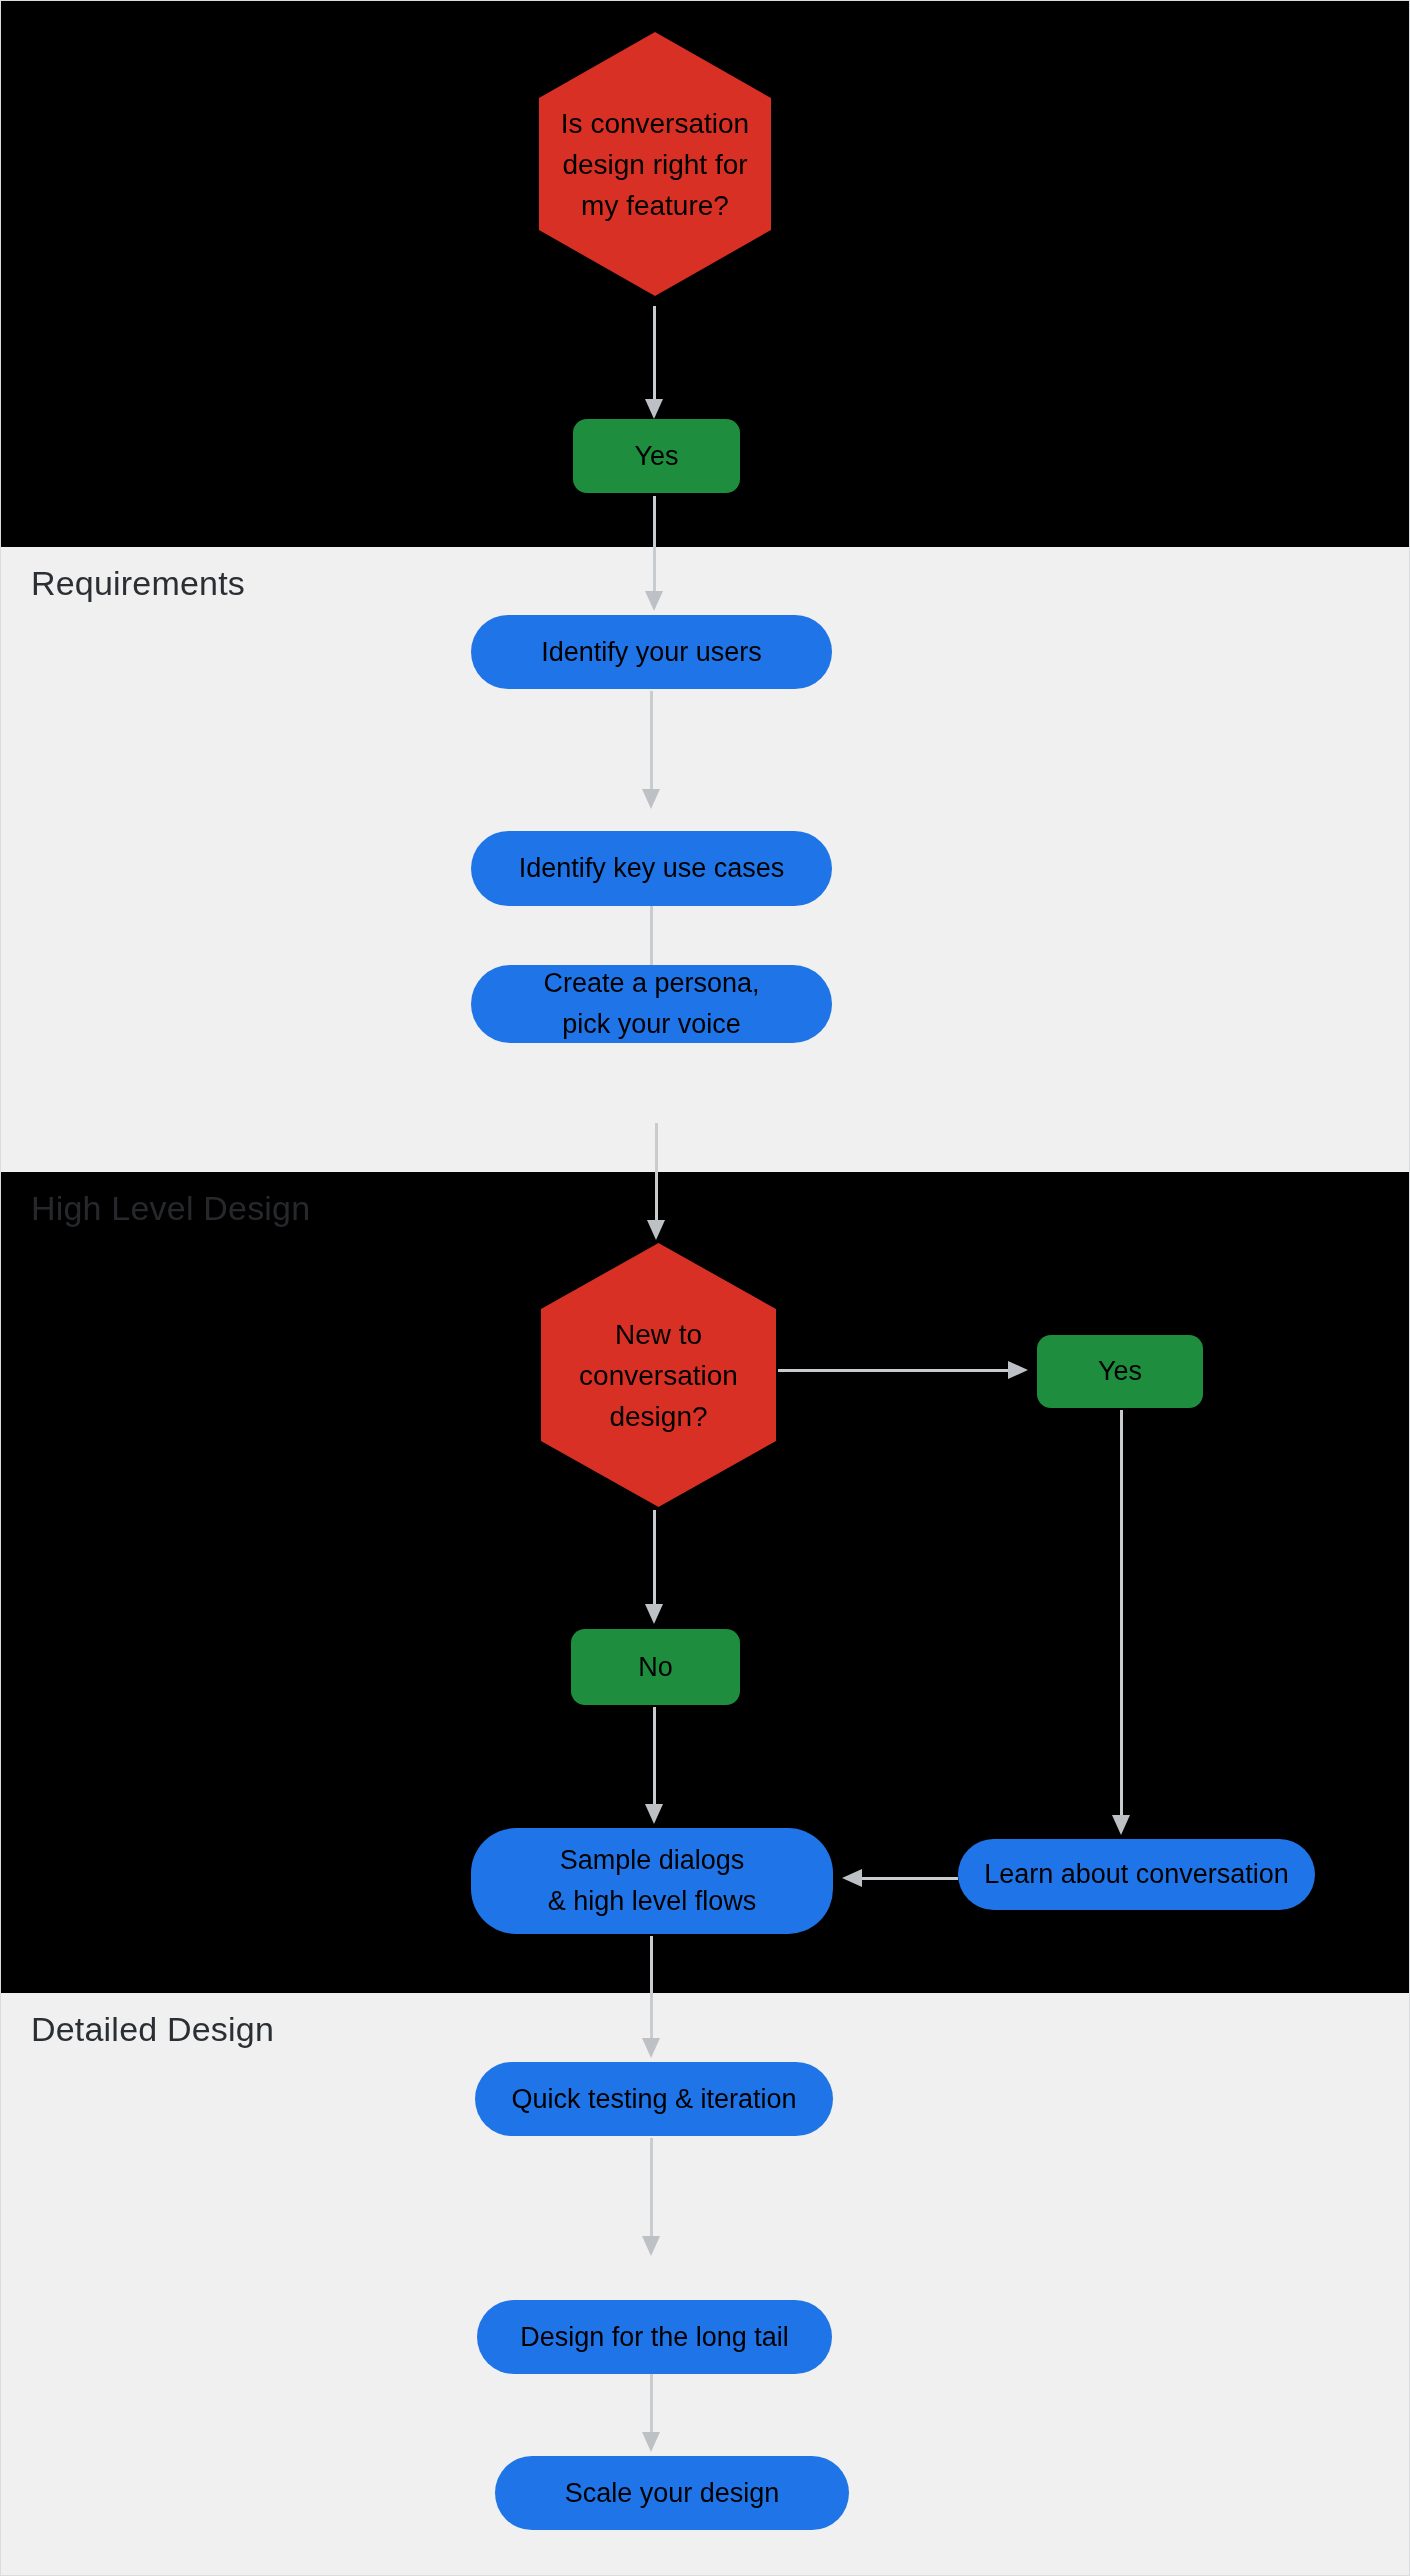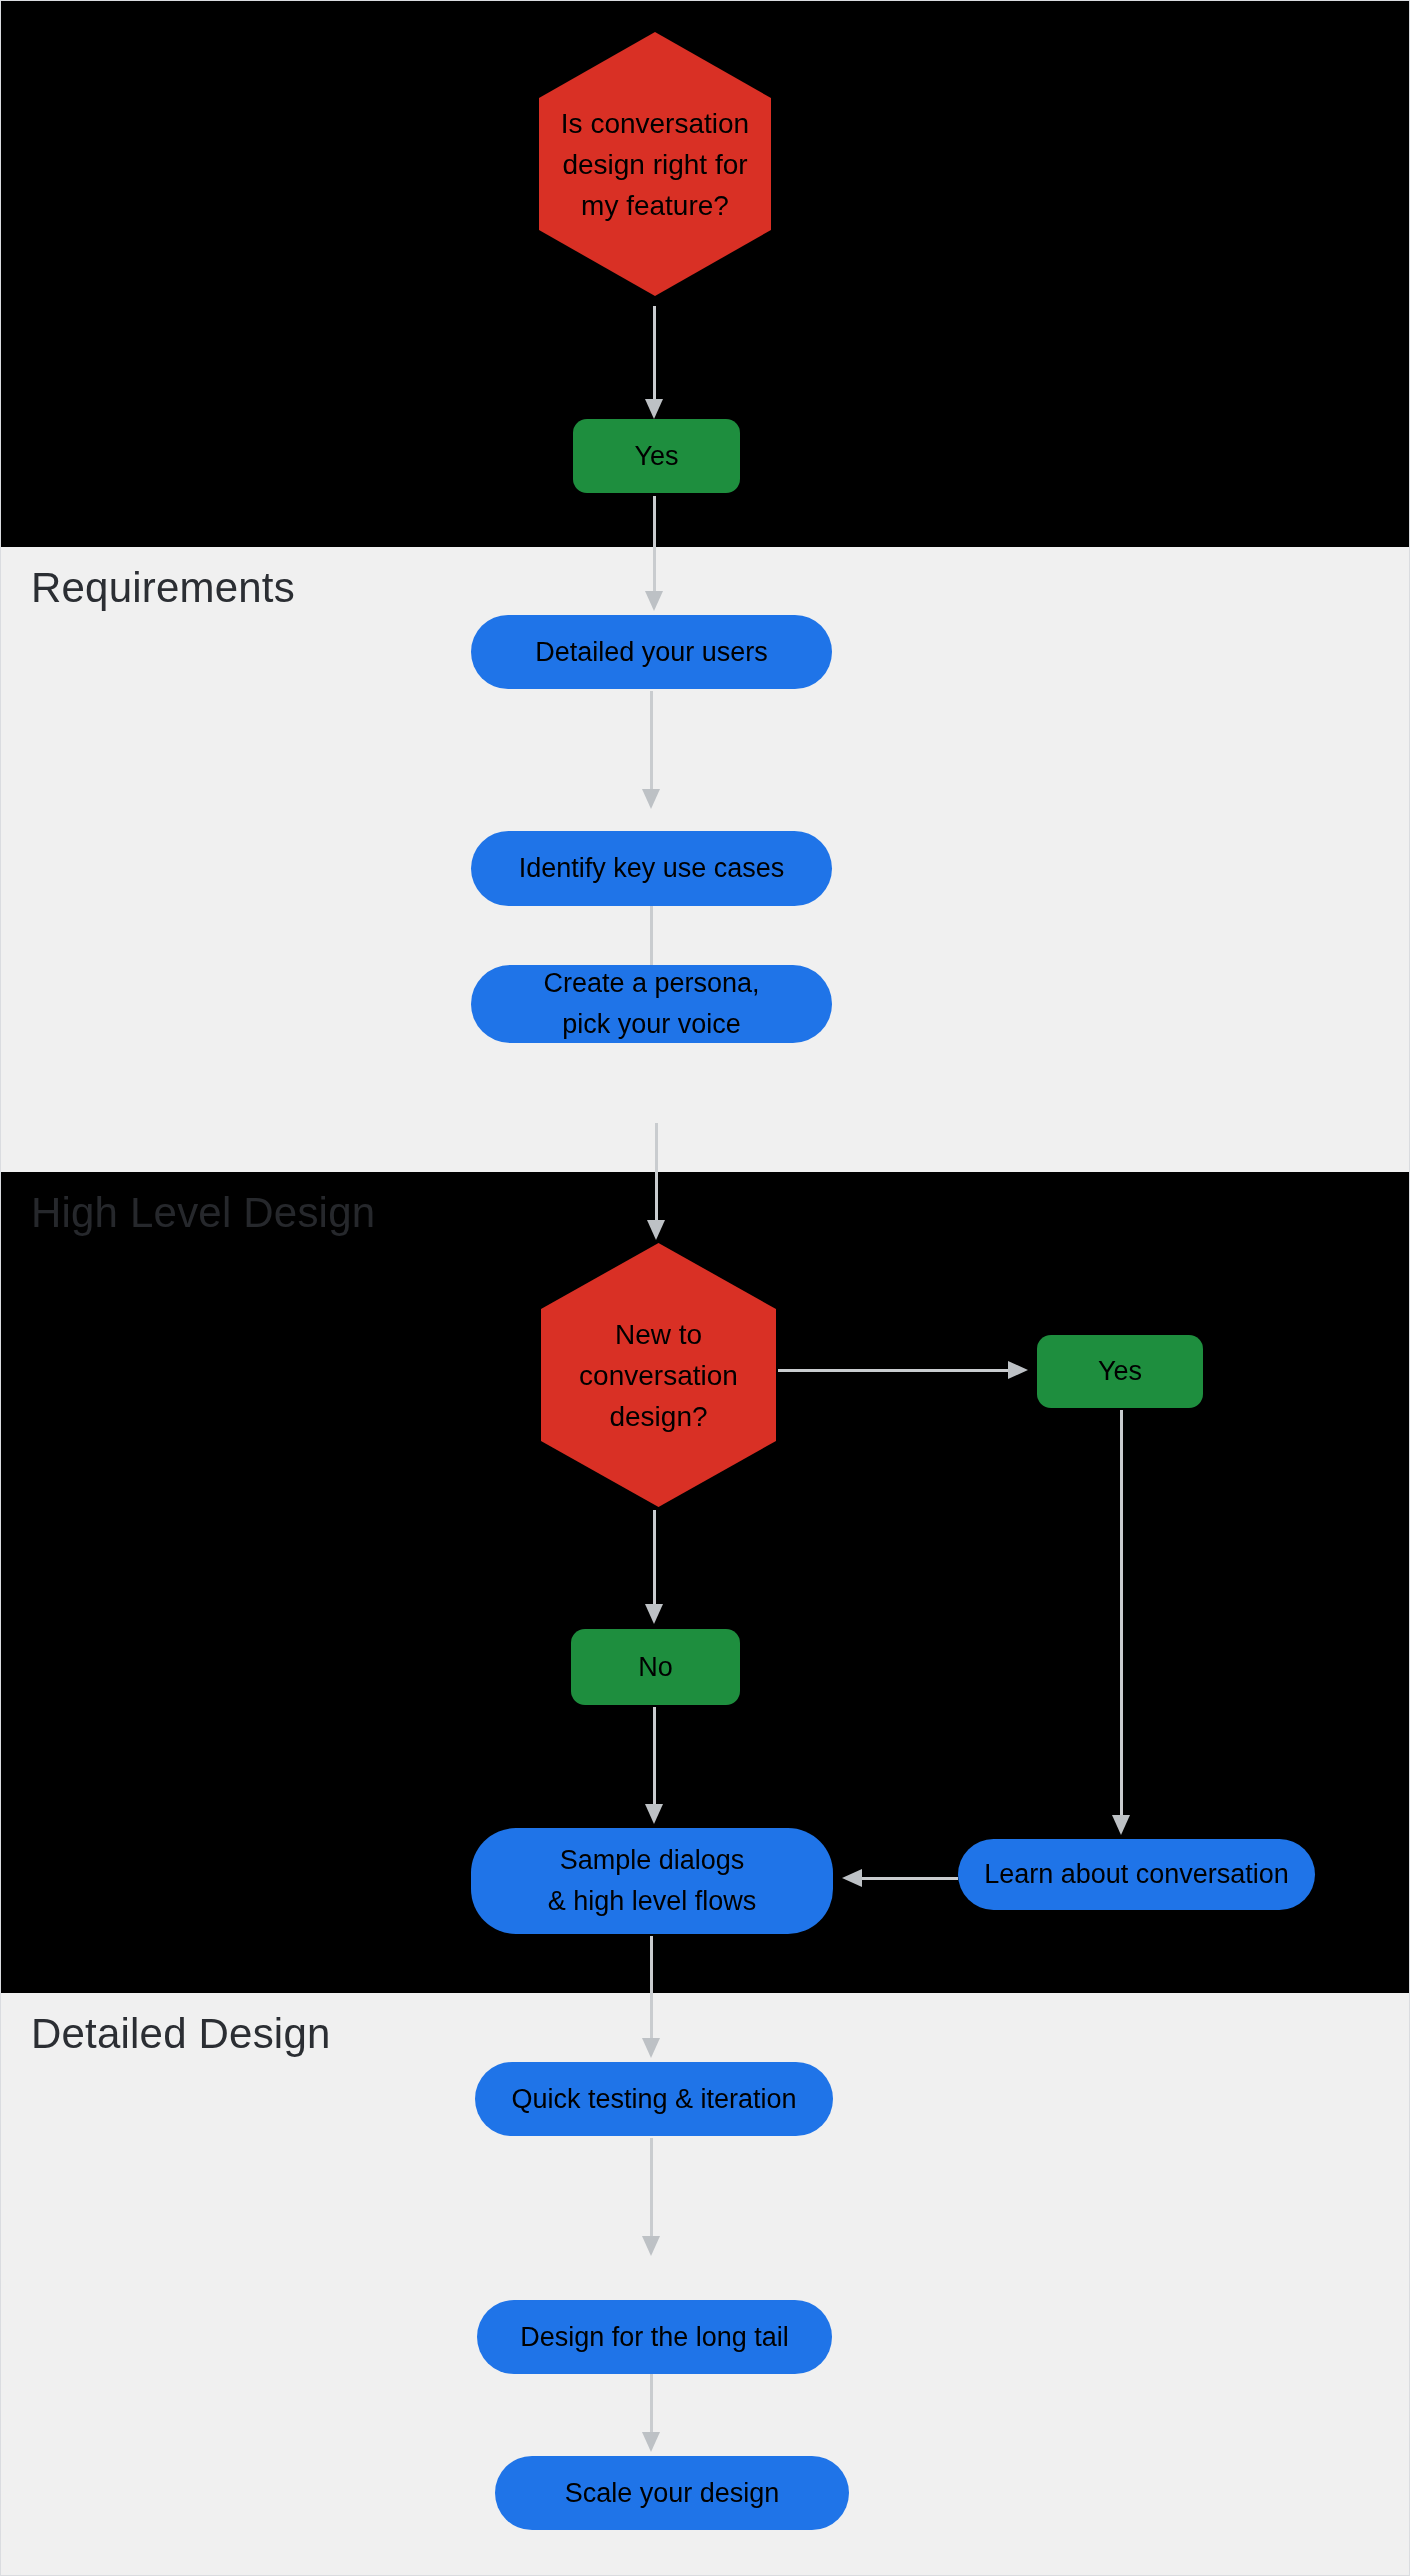--- a/index.html
+++ b/index.html
@@ -20,21 +20,21 @@
   .band.light { background: #F0F0F0; }
   #band-start        { height: 547px; }
   #band-requirements { height: 625px; }
   #band-hld          { height: 821px; }
   #band-dd           { height: 583px; }
 
   .band-label {
     position: absolute;
     top: 16.7px;
     left: 31px;
-    font-size: 42px;
+    font-size: 34px;
     font-weight: 400;
     letter-spacing: 0.2px;
     white-space: nowrap;
   }
   .band.light .band-label { color: #2B2E33; }
   .band.dark  .band-label { color: #26282C; }
 
   
   .node {
     position: absolute;
@@ -187,21 +187,21 @@
   <div class="arrow av" id="a13"></div>
 
   <div class="node hex" id="hex1">
     <span>Is conversation</span>
     <span>design right for</span>
     <span>my feature?</span>
   </div>
 
   <div class="node btn" id="yes1">Yes</div>
 
-  <div class="node pill" id="pill-users">Detailed your users</div>
+  <div class="node pill" id="pill-users">Identify your users</div>
   <div class="node pill" id="pill-usecases">Identify key use cases</div>
   <div class="node pill two" id="pill-persona">
     <span>Create a persona,</span>
     <span>pick your voice</span>
   </div>
 
   <div class="node hex" id="hex2">
     <span>New to</span>
     <span>conversation</span>
     <span>design?</span>

